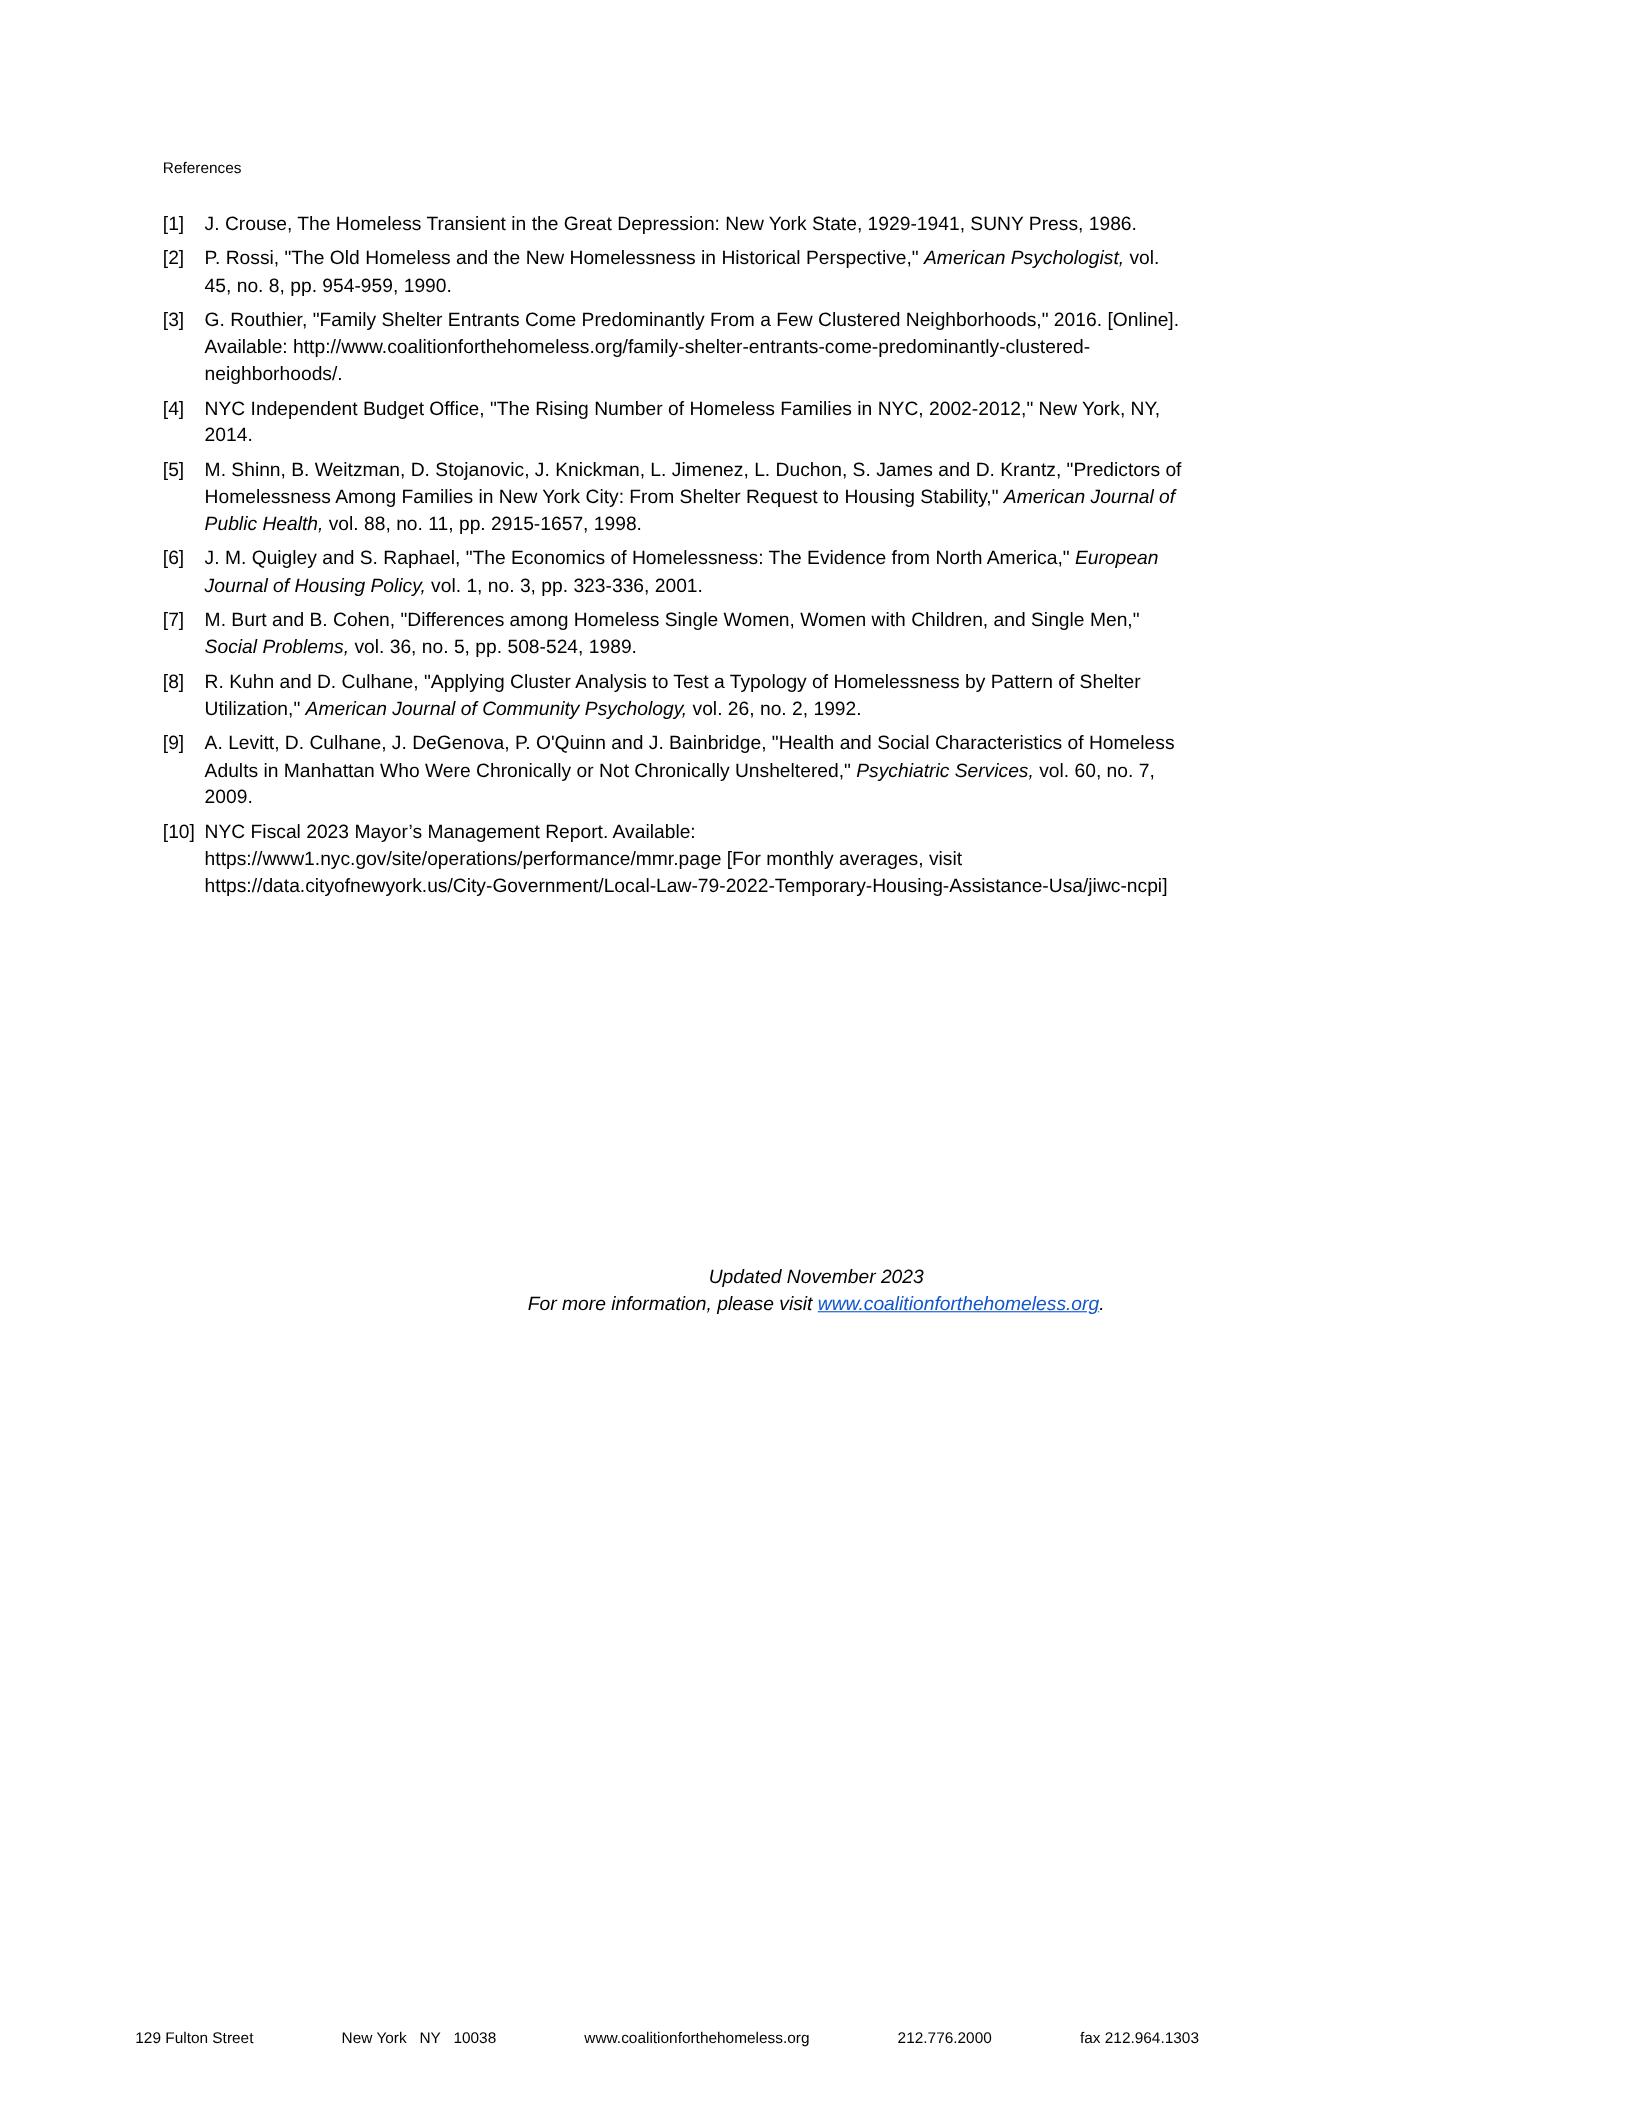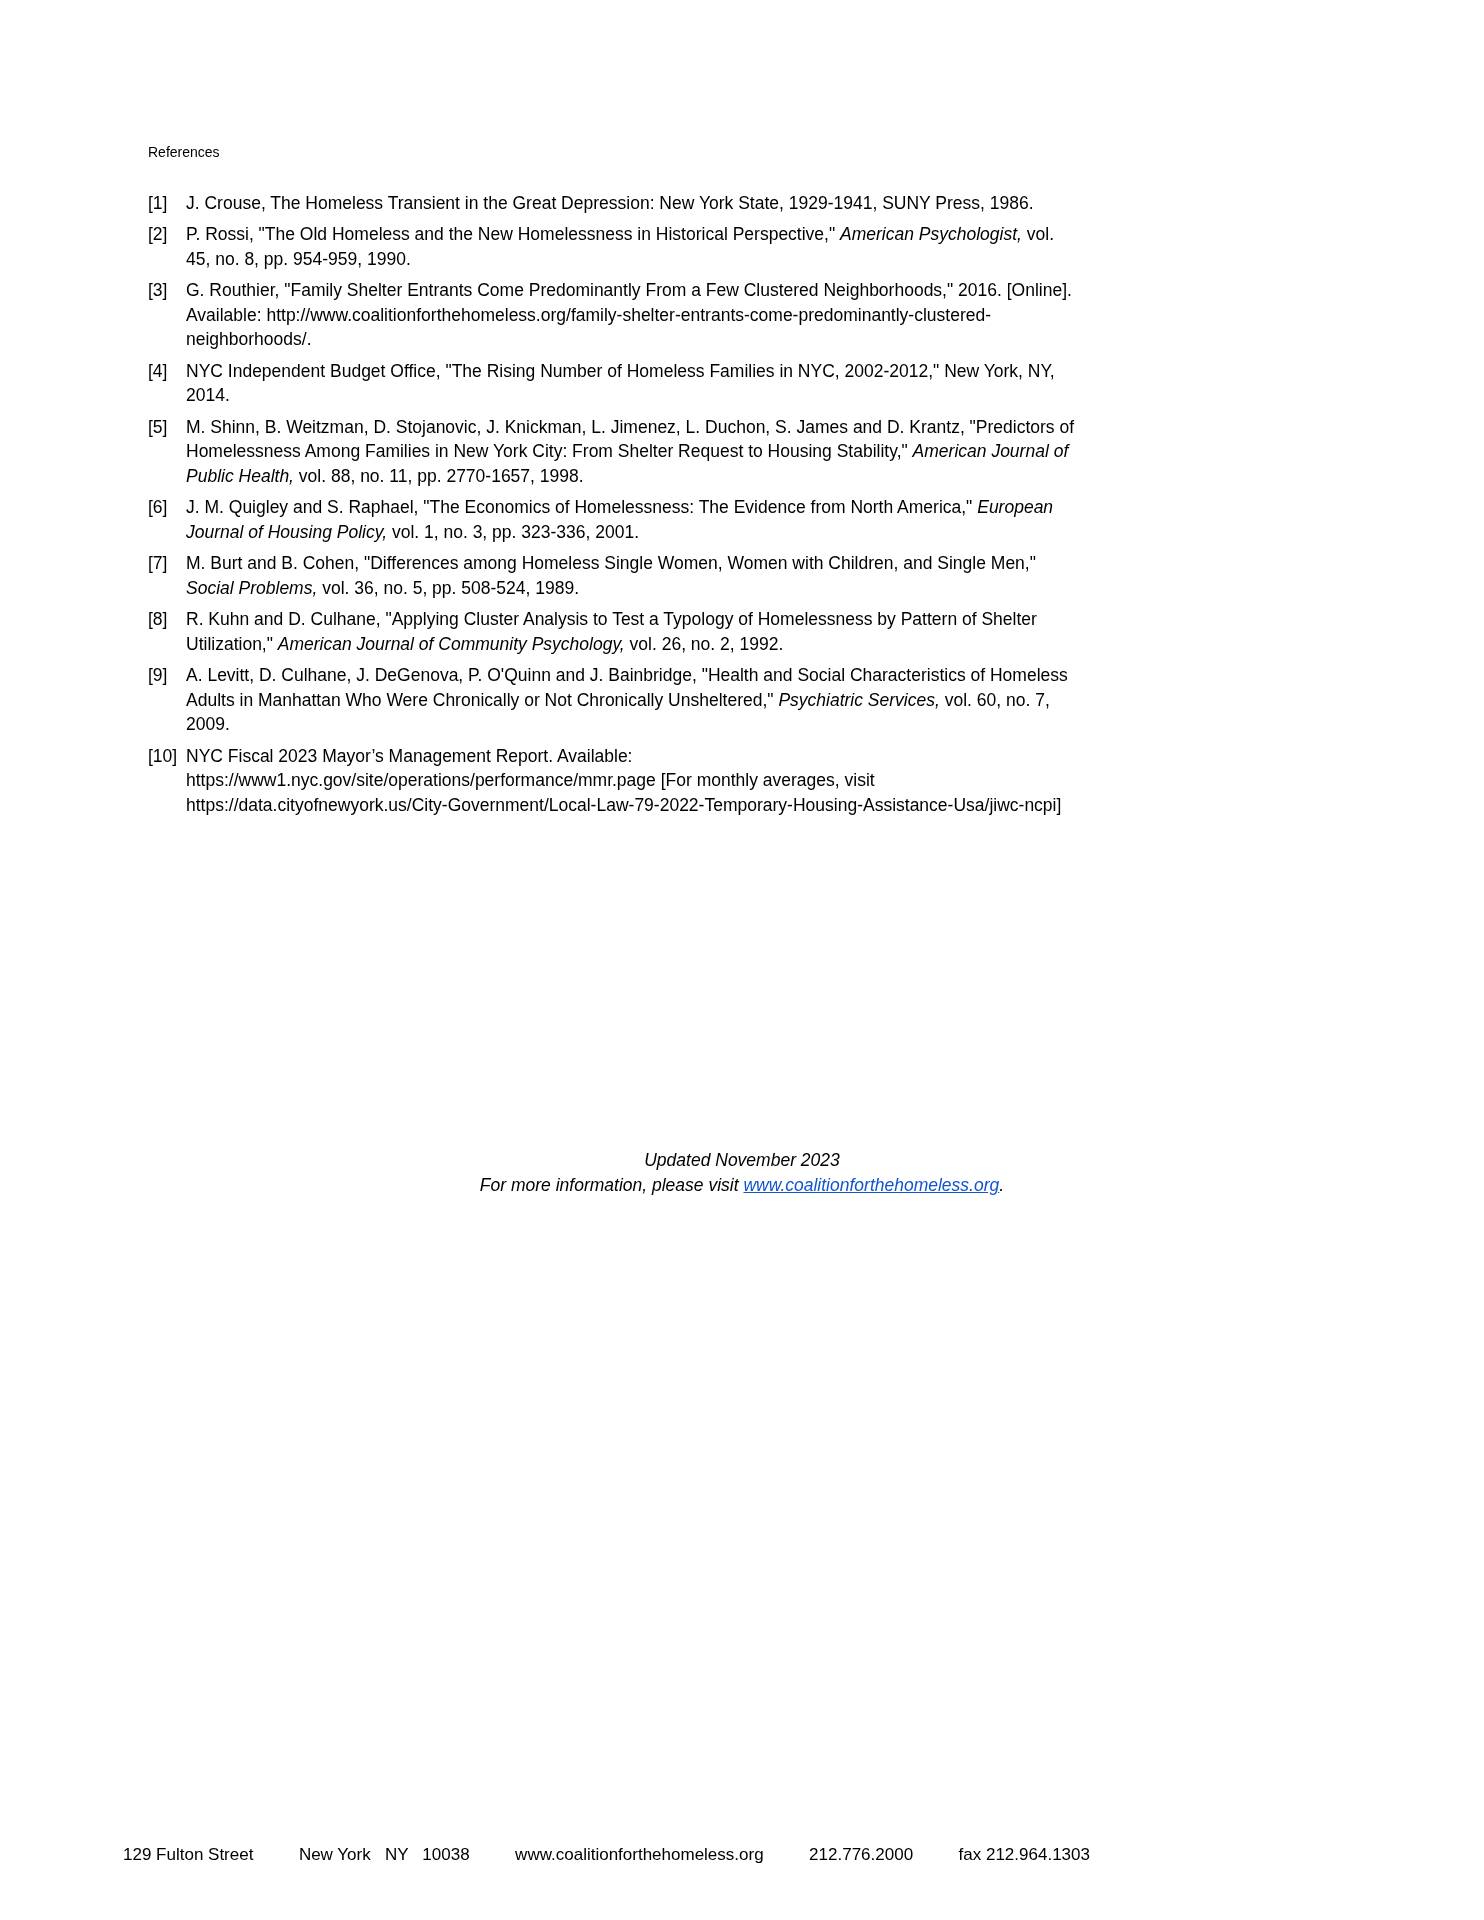--- a/index.html
+++ b/index.html
@@ -54,21 +54,21 @@
     cursor:pointer;
   }
   .footer {
     position:absolute;
     left:123px;
     top:1843px;
     width:967px;
     display:flex;
     justify-content:space-between;
     align-items:baseline;
-    font-size:17px;
+    font-size:14px;
   }
   .footer span { white-space:pre; }
 </style>
 </head>
 <body>
 
 <div class="page">
 
   <div class="content">
     <div class="heading">References</div>
@@ -84,21 +84,21 @@
         <div class="ref-row">
           <span class="ref-num">[3]</span>
           <span class="ref-body"><span>G. Routhier, "Family Shelter Entrants Come Predominantly From a Few Clustered Neighborhoods," 2016. [Online]. Available: http://www.coalitionforthehomeless.org/family-shelter-entrants-come-predominantly-clustered-neighborhoods/.</span></span>
         </div>
         <div class="ref-row">
           <span class="ref-num">[4]</span>
           <span class="ref-body"><span>NYC Independent Budget Office, "The Rising Number of Homeless Families in NYC, 2002-2012," New York, NY, 2014.</span></span>
         </div>
         <div class="ref-row">
           <span class="ref-num">[5]</span>
-          <span class="ref-body"><span>M. Shinn, B. Weitzman, D. Stojanovic, J. Knickman, L. Jimenez, L. Duchon, S. James and D. Krantz, "Predictors of Homelessness Among Families in New York City: From Shelter Request to Housing Stability," </span><span class="italic">American Journal of Public Health,</span><span> vol. 88, no. 11, pp. 2770-1657, 1998.</span></span>
+          <span class="ref-body"><span>M. Shinn, B. Weitzman, D. Stojanovic, J. Knickman, L. Jimenez, L. Duchon, S. James and D. Krantz, "Predictors of Homelessness Among Families in New York City: From Shelter Request to Housing Stability," </span><span class="italic">American Journal of Public Health,</span><span> vol. 88, no. 11, pp. 2915-1657, 1998.</span></span>
         </div>
         <div class="ref-row">
           <span class="ref-num">[6]</span>
           <span class="ref-body"><span>J. M. Quigley and S. Raphael, "The Economics of Homelessness: The Evidence from North America," </span><span class="italic">European Journal of Housing Policy,</span><span> vol. 1, no. 3, pp. 323-336, 2001.</span></span>
         </div>
         <div class="ref-row">
           <span class="ref-num">[7]</span>
           <span class="ref-body"><span>M. Burt and B. Cohen, "Differences among Homeless Single Women, Women with Children, and Single Men," </span><span class="italic">Social Problems,</span><span> vol. 36, no. 5, pp. 508-524, 1989.</span></span>
         </div>
         <div class="ref-row">

